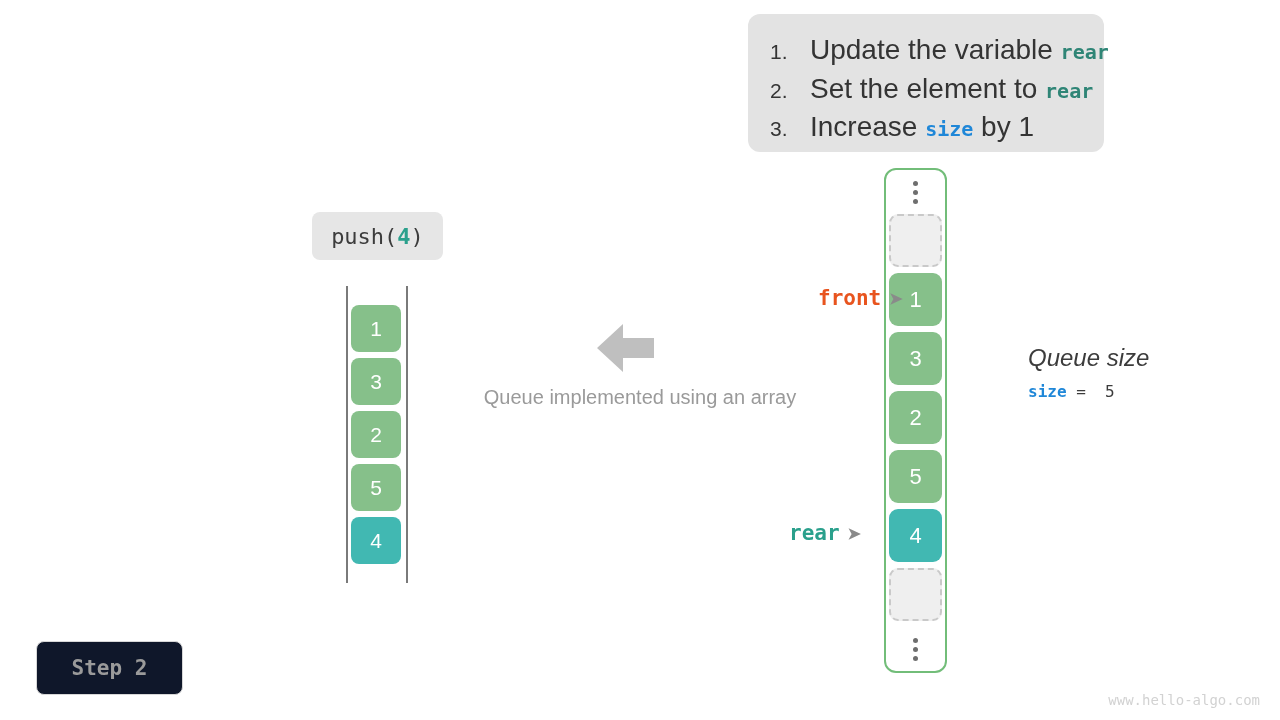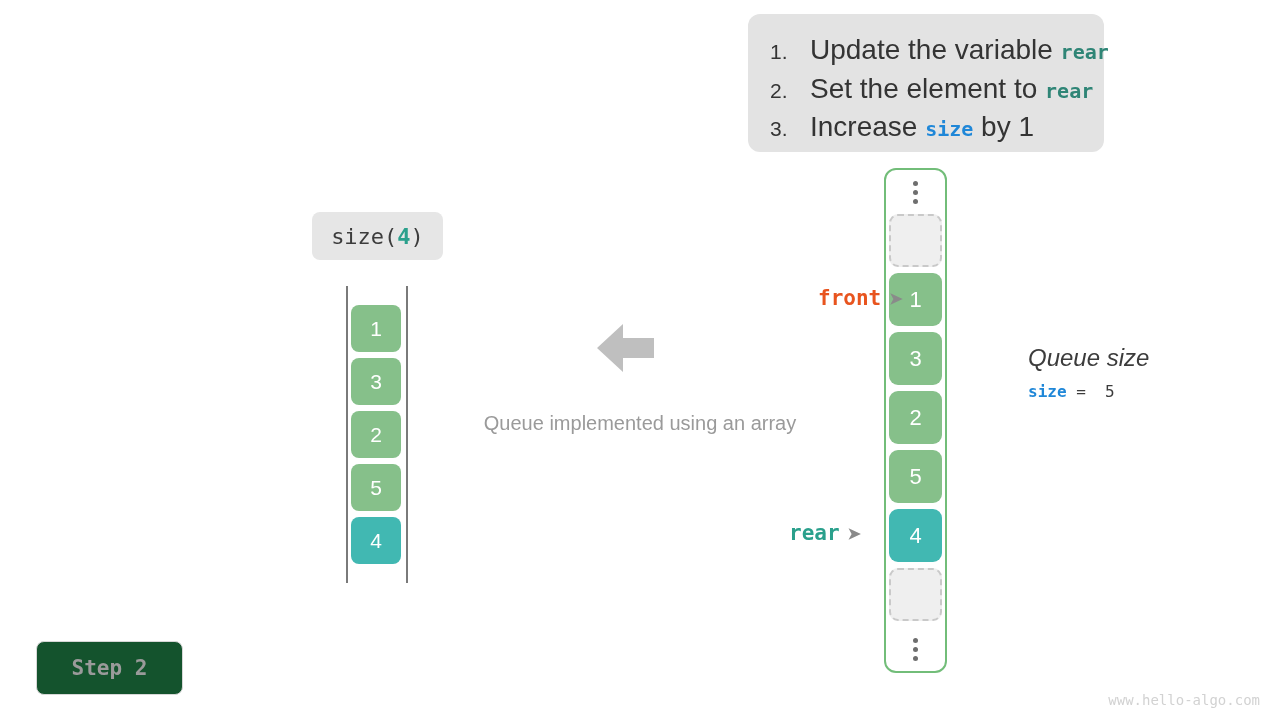--- a/index.html
+++ b/index.html
@@ -115,21 +115,21 @@
   #center-arrow {
     position: absolute;
     left: 597px;
     top: 322px;
     width: 57px;
     height: 52px;
   }
   #center-caption {
     position: absolute;
     left: 455px;
-    top: 412px;
+    top: 386px;
     width: 370px;
     text-align: center;
     font-size: 20px;
     color: #9a9a9a;
   }
 
   
   #mem-array {
     position: absolute;
     left: 884px;
@@ -219,21 +219,21 @@
 
   
   #step-badge {
     position: absolute;
     left: 36px;
     top: 641px;
     width: 145px;
     height: 52px;
     border: 1px solid #d7d7d7;
     border-radius: 8px;
-    background: #14532d;
+    background: #0f172a;
     display: flex;
     align-items: center;
     justify-content: center;
     font-family: "DejaVu Sans Mono", monospace;
     font-weight: bold;
     font-size: 21px;
     color: #9a9a9a;
     white-space: pre;
   }
 
@@ -265,21 +265,21 @@
   </div>
   <div class="instr-row">
     <span class="instr-num">3.</span>
     <span class="instr-text">Increase </span>
     <span class="code-blue">size</span>
     <span class="instr-text"> by 1</span>
   </div>
 </div>
 
 <div id="push-box">
-  <span>size(</span><span class="arg">4</span><span>)</span>
+  <span>push(</span><span class="arg">4</span><span>)</span>
 </div>
 
 <div id="left-array">
   <div class="bracket left"></div>
   <div class="bracket right"></div>
   <div class="cells">
     <div class="cell green">1</div>
     <div class="cell green">3</div>
     <div class="cell green">2</div>
     <div class="cell green">5</div>

